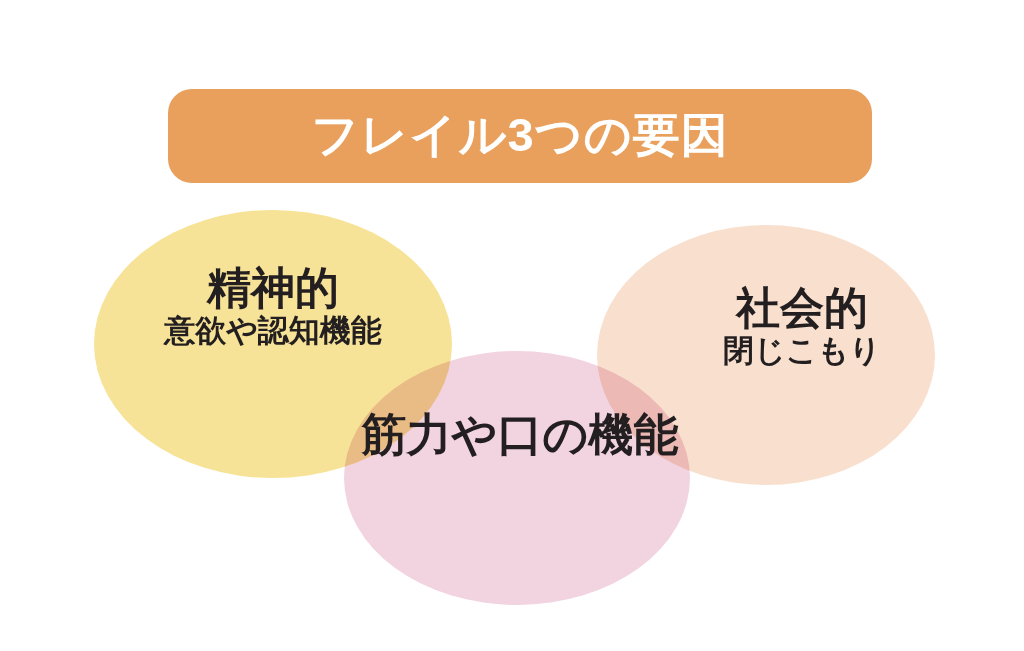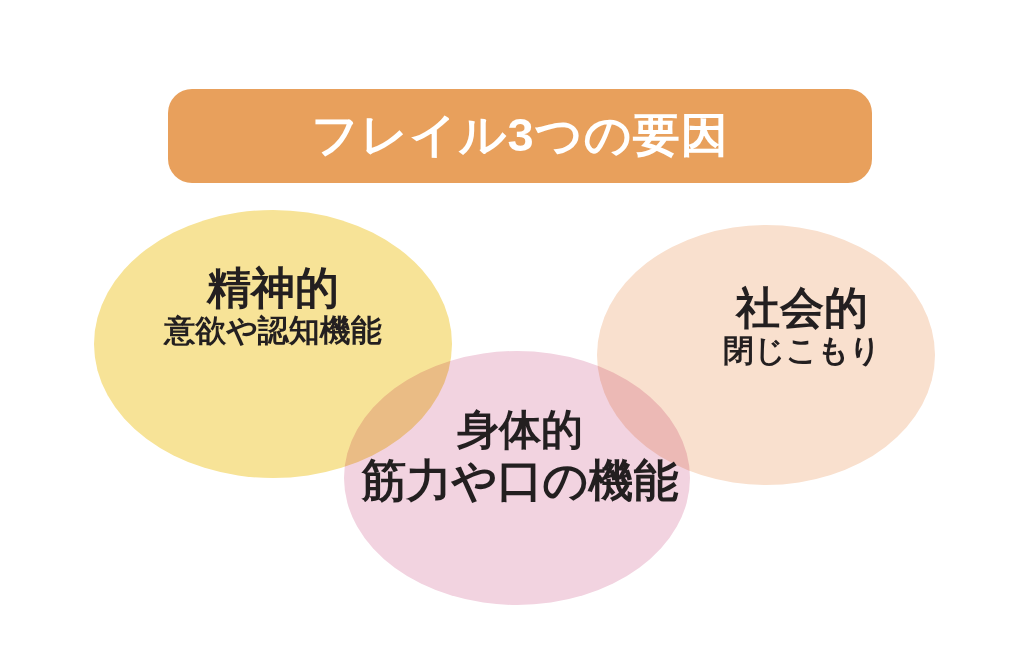--- a/index.html
+++ b/index.html
@@ -121,17 +121,16 @@
     <div class="circle-heading">精神的</div>
     <div class="circle-body">意欲や認知機能</div>
   </div>
 
   <div class="circle-label" id="label-social" style="color: rgb(35, 31, 32);">
     <div class="circle-heading">社会的</div>
     <div class="circle-body">閉じこもり</div>
   </div>
 
   <div class="circle-label" id="label-physical" style="color: rgb(35, 31, 32);">
-    <div class="circle-heading">身体的</div>
     <div class="circle-body">筋力や口の機能</div>
   </div>
 
 </div>
 
 </body></html>

